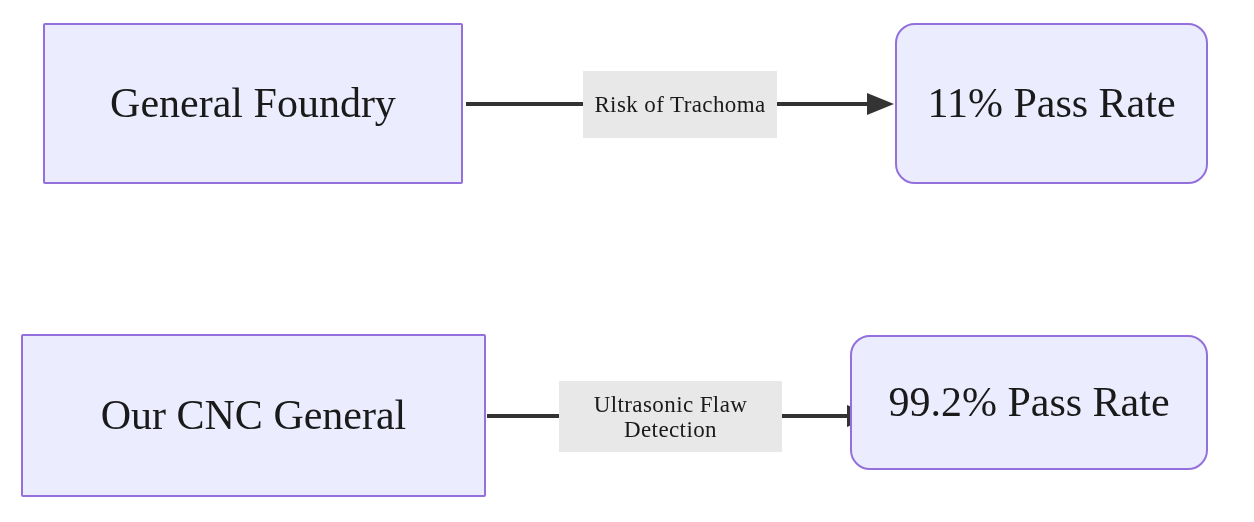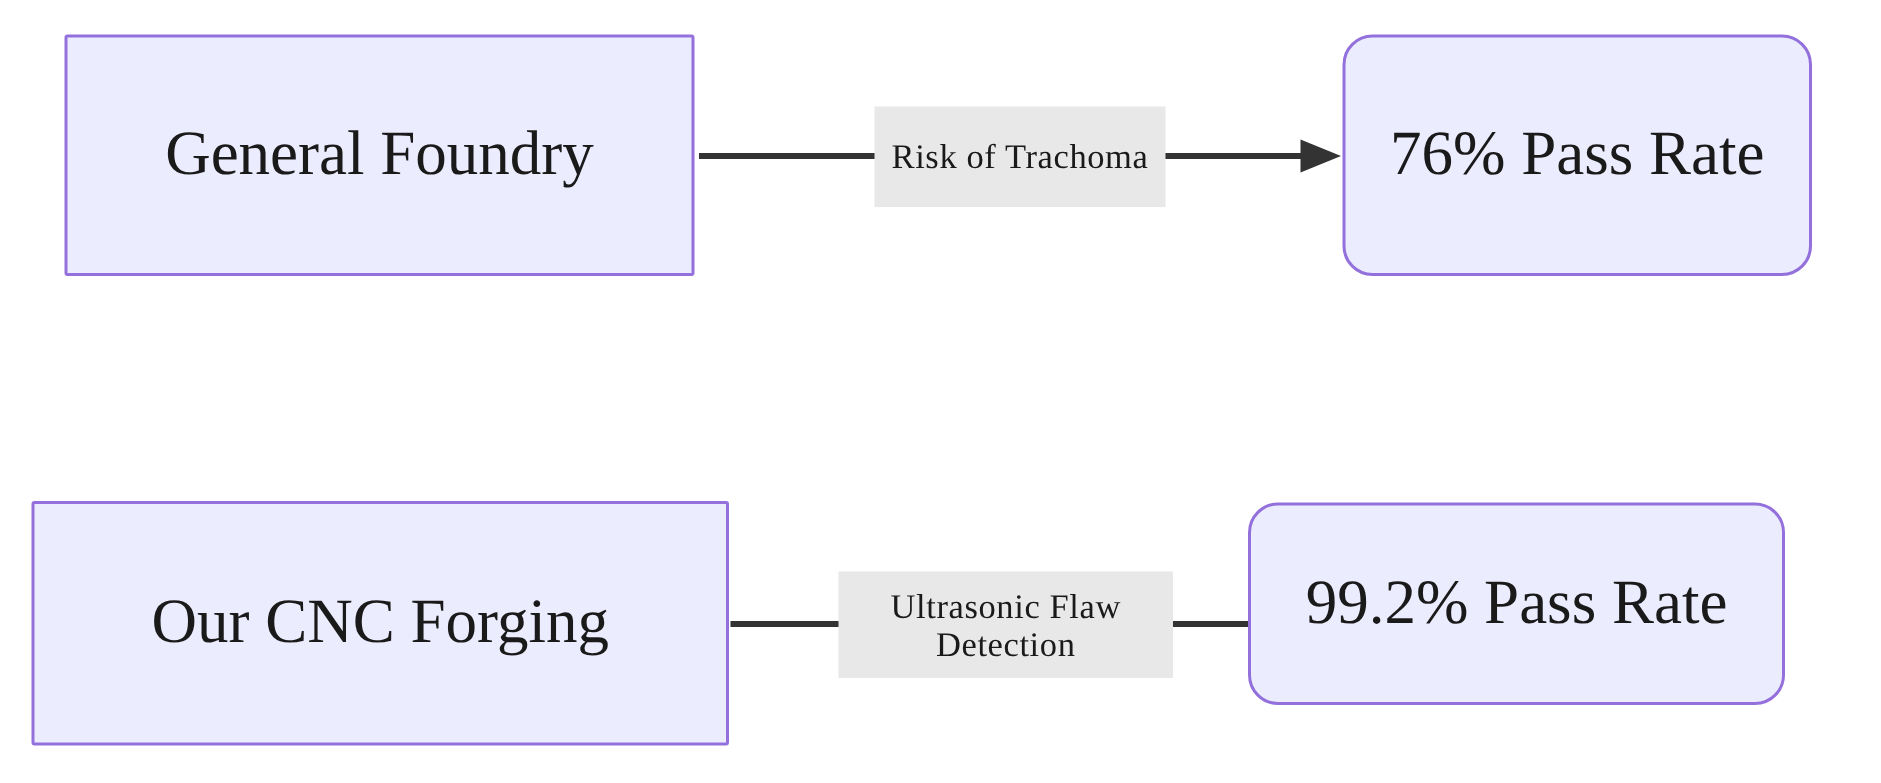--- a/index.html
+++ b/index.html
@@ -27,21 +27,21 @@
     font-size: 42px;
     line-height: 1.1;
     white-space: nowrap;
   }
   .node.rect   { border-radius: 2px; }
   .node.round  { border-radius: 20px; }
 
   .box-a { left: 43px;  top: 23px;  width: 420px; height: 161px; }
   .box-c { left: 895px; top: 23px;  width: 313px; height: 161px; }
   .box-b { left: 21px;  top: 334px; width: 465px; height: 163px; }
-  .box-d { left: 832px; top: 335px; width: 358px; height: 135px; }
+  .box-d { left: 850px; top: 335px; width: 358px; height: 135px; }
 
   .edge-line {
     position: absolute;
     height: 3.5px;
     background: #333333;
   }
   .line-1 { left: 466px; top: 102px; width: 402px; }
   .line-2 { left: 487px; top: 414px; width: 361px; }
 
   .arrowhead {
@@ -83,25 +83,25 @@
   </div>
 
   <div class="edge-line line-1"></div>
   <div class="arrowhead arrow-1"></div>
 
   <div class="edge-label label-1">
     <span>Risk of Trachoma</span>
   </div>
 
   <div class="node round box-c">
-    <span>76% Pass Rate</span>
+    <span>11% Pass Rate</span>
   </div>
 
   <div class="node rect box-b">
-    <span>Our CNC Forging</span>
+    <span>Our CNC General</span>
   </div>
 
   <div class="edge-line line-2"></div>
   <div class="arrowhead arrow-2"></div>
 
   <div class="edge-label label-2">
     <span>Ultrasonic Flaw</span>
     <span>Detection</span>
   </div>
 

